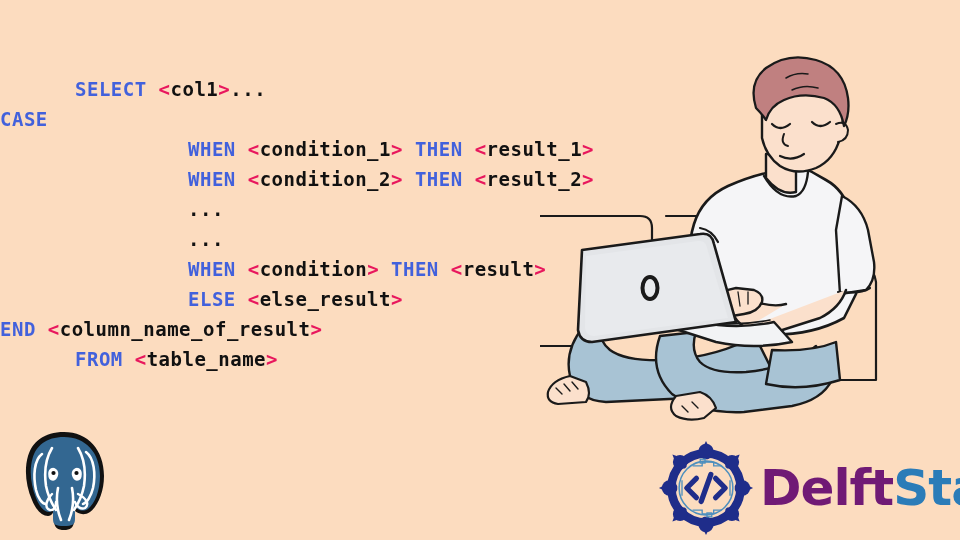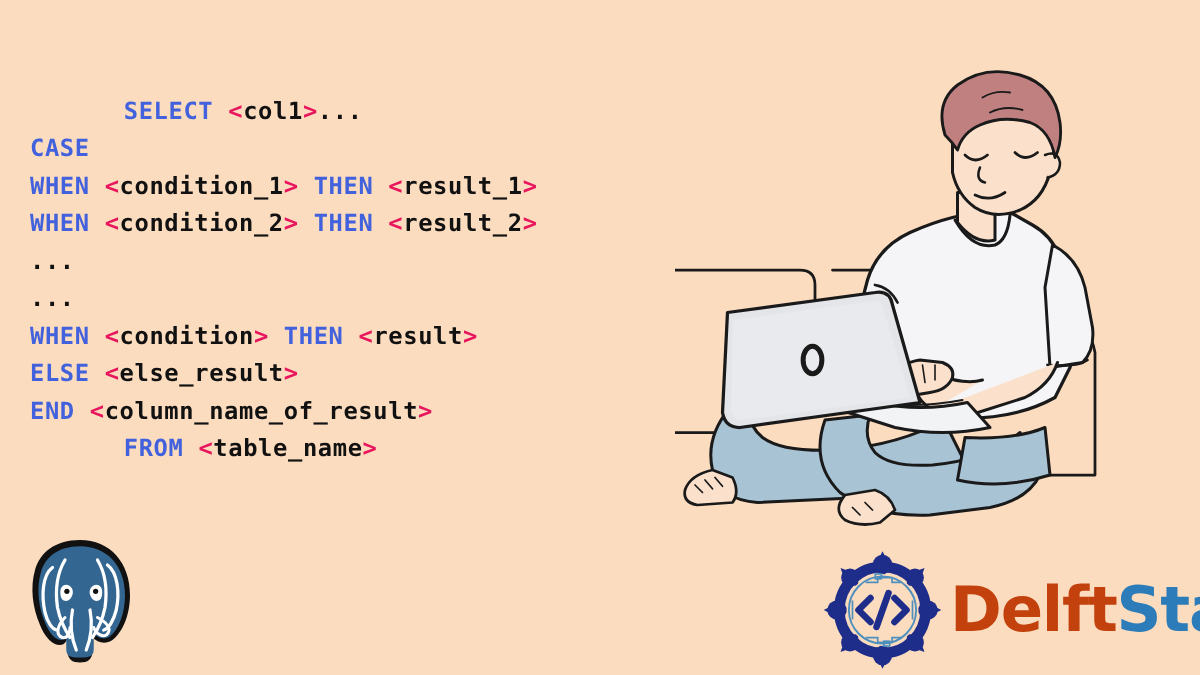--- a/index.html
+++ b/index.html
@@ -30,30 +30,29 @@
     font-size: 19px;
     font-weight: bold;
     line-height: 30px;
     letter-spacing: 0.5px;
     white-space: pre;
     z-index: 5;
   }
   .code-line {
     height: 30px;
     color: #111111;
-    margin-left: 24px;
   }
   .kw      { color: #4261DC; }
   .brk     { color: #E8175D; }
   .ident   { color: #111111; }
   .dots    { color: #111111; }
 
   .ind-0 { padding-left: 75px; }
   .ind-1 { }
-  .ind-2 { }
+  .ind-2 { padding-left: 188px; }
 
   
   #illustration {
     position: absolute;
     left: 540px;
     top: 50px;
     width: 420px;
     height: 380px;
     z-index: 3;
   }
@@ -85,21 +84,21 @@
     flex: 0 0 auto;
   }
   #delftstack-wordmark {
     font-family: "DejaVu Sans", sans-serif;
     font-size: 50px;
     font-weight: bold;
     letter-spacing: -1px;
     margin-left: 6px;
     line-height: 1;
   }
-  .wm-delft { color: #c2410c; }
+  .wm-delft { color: #701a75; }
   .wm-stack { color: #2B7CB8; }
 </style>
 </head>
 <body>
 
 <div id="stage">
 
   <svg id="illustration" viewBox="0 0 420 380">
     <g fill="none" stroke="#1a1a1a" stroke-width="2.4" stroke-linecap="round" stroke-linejoin="round">
 

